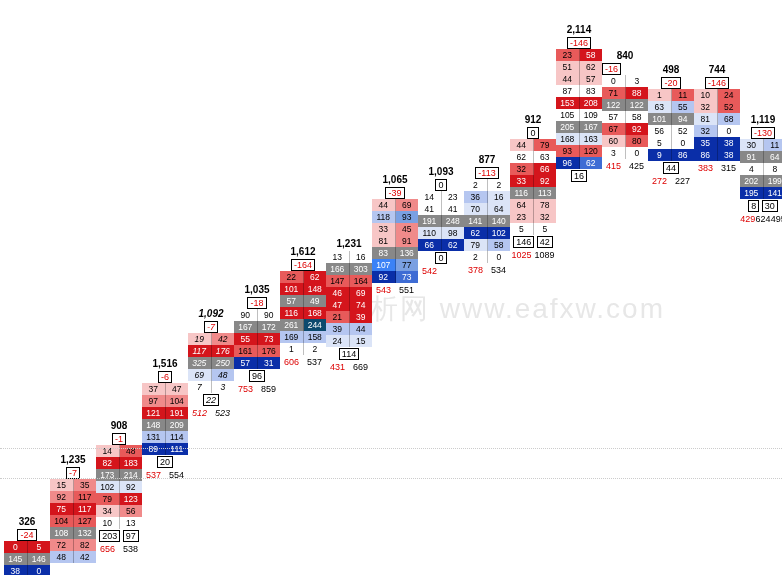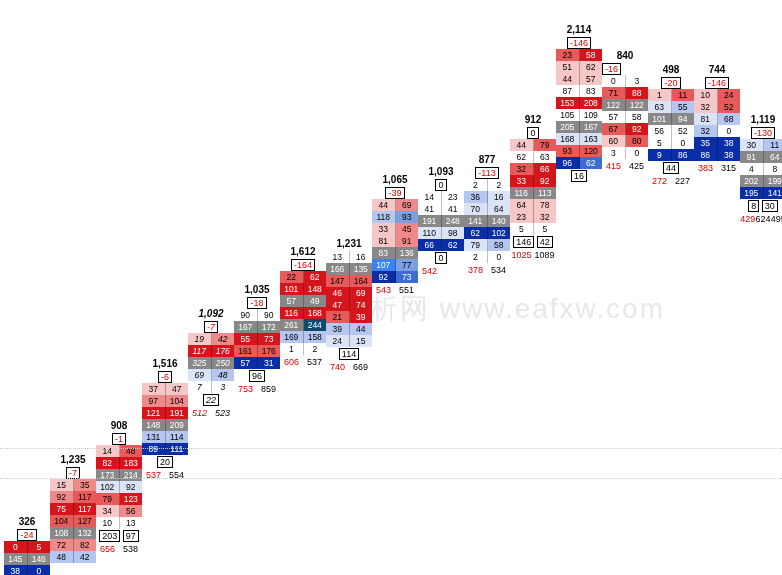--- a/index.html
+++ b/index.html
@@ -236,21 +236,21 @@
         </div>
       </div>
       <div class="col" style="left: 326px; top: 238px;">
         <div class="total">1,231</div>
         <div class="row">
           <div class="cell" style="background:#fff;color:#000">13</div>
           <div class="cell" style="background:#fff;color:#000">16</div>
         </div>
         <div class="row">
           <div class="cell" style="background:#888;color:#fff">166</div>
-          <div class="cell" style="background:#888;color:#fff">135</div>
+          <div class="cell" style="background:#888;color:#fff">303</div>
         </div>
         <div class="row">
           <div class="cell" style="background:#e85a5a;color:#000">147</div>
           <div class="cell" style="background:#e85a5a;color:#000">164</div>
         </div>
         <div class="row">
           <div class="cell" style="background:#d4151c;color:#fff">46</div>
           <div class="cell" style="background:#d4151c;color:#fff">69</div>
         </div>
         <div class="row">
@@ -264,21 +264,21 @@
         <div class="row">
           <div class="cell" style="background:#b5c6f0;color:#000">39</div>
           <div class="cell" style="background:#b5c6f0;color:#000">44</div>
         </div>
         <div class="row">
           <div class="cell" style="background:#dbe4f7;color:#000">24</div>
           <div class="cell" style="background:#dbe4f7;color:#000">15</div>
         </div>
         <div style="text-align:center;margin-top:1px"><span class="boxed">114</span></div>
         <div class="foot">
-          <span class="r">740</span>
+          <span class="r">431</span>
           <span class="b">669</span>
         </div>
       </div>
       <div class="col" style="left: 372px; top: 174px;">
         <div class="total">1,065</div>
         <div style="text-align:center"><span class="boxed" style="color:#d00">-39</span></div>
         <div class="row">
           <div class="cell" style="background:#f7c6c6;color:#000">44</div>
           <div class="cell" style="background:#f08a8a;color:#000">69</div>
         </div>

